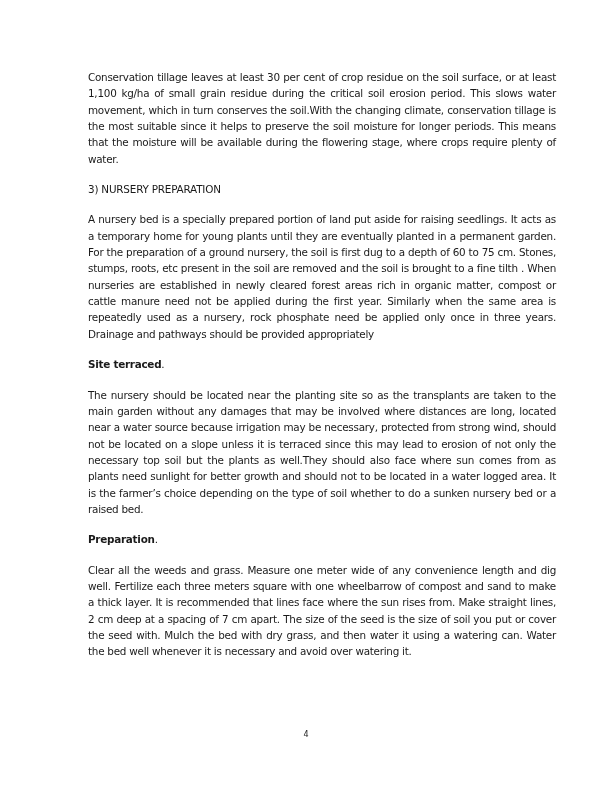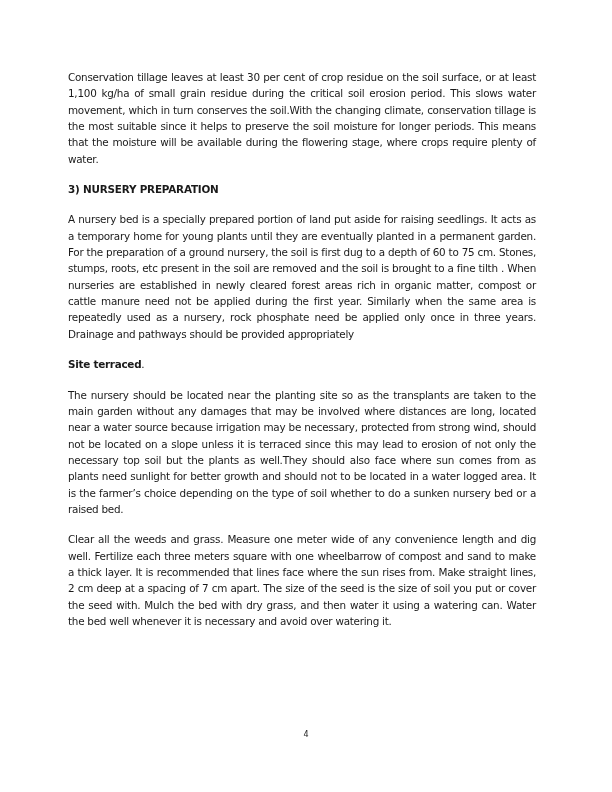--- a/index.html
+++ b/index.html
@@ -1,25 +1,25 @@
 <!DOCTYPE html>
 <html><head>
 <meta charset="utf-8">
 <style>
   html, body { margin: 0; padding: 0; background: #ffffff; }
   body { width: 612px; height: 792px; position: relative; overflow: hidden; }
   .page {
-    position: absolute; left: 68px; top: 69px; width: 468px;
+    position: absolute; left: 88px; top: 69px; width: 468px;
     font-family: "DejaVu Sans", sans-serif;
     font-size: 10.4px; line-height: 16.35px; color: #1a1a1a;
     letter-spacing: -0.25px;
   }
   p { margin: 0; text-align: justify; }
   .para { margin-bottom: 14px; }
-  .heading { font-weight: bold; margin-bottom: 14px; letter-spacing: -0.2px; }
+  .heading { font-weight: normal; margin-bottom: 14px; letter-spacing: -0.2px; }
   .subhead { margin-bottom: 14px; }
   .subhead b { font-weight: bold; }
   .pagenum {
     position: absolute; left: 0; width: 612px; top: 730px; text-align: center;
     font-family: "DejaVu Sans", sans-serif; font-size: 8px; color: #222;
   }
 </style>
 </head>
 <body>
 
@@ -27,17 +27,18 @@
   <p class="para">Conservation tillage leaves at least 30 per cent of crop residue on the soil surface, or at least 1,100 kg/ha of small grain residue during the critical soil erosion period. This slows water movement, which in turn conserves the soil.With the changing climate, conservation tillage is the most suitable since it helps to preserve the soil moisture for longer periods. This means that the moisture will be available during the flowering stage, where crops require plenty of water.</p>
 
   <p class="heading">3) NURSERY PREPARATION</p>
 
   <p class="para">A nursery bed is a specially prepared portion of land put aside for raising seedlings. It acts as a temporary home for young plants until they are eventually planted in a permanent garden. For the preparation of a ground nursery, the soil is first dug to a depth of 60 to 75 cm. Stones, stumps, roots, etc present in the soil are removed and the soil is brought to a fine tilth . When nurseries are established in newly cleared forest areas rich in organic matter, compost or cattle manure need not be applied during the first year. Similarly when the same area is repeatedly used as a nursery, rock phosphate need be applied only once in three years. Drainage and pathways should be provided appropriately</p>
 
   <p class="subhead"><b>Site terraced</b><span>.</span></p>
 
   <p class="para">The nursery should be located near the planting site so as the transplants are taken to the main garden without any damages that may be involved where distances are long, located near a water source because irrigation may be necessary, protected from strong wind, should not be located on a slope unless it is terraced since this may lead to erosion of not only the necessary top soil but the plants as well.They should also face where sun comes from as plants need sunlight for better growth and should not to be located in a water logged area. It is the farmer’s choice depending on the type of soil whether to do a sunken nursery bed or a raised bed.</p>
 
+  <p class="subhead"><b>Preparation</b><span>.</span></p>
 
   <p class="para">Clear all the weeds and grass. Measure one meter wide of any convenience length and dig well. Fertilize each three meters square with one wheelbarrow of compost and sand to make a thick layer. It is recommended that lines face where the sun rises from. Make straight lines, 2 cm deep at a spacing of 7 cm apart. The size of the seed is the size of soil you put or cover the seed with. Mulch the bed with dry grass, and then water it using a watering can. Water the bed well whenever it is necessary and avoid over watering it.</p>
 </div>
 
 <div class="pagenum">4</div>
 
 </body></html>

